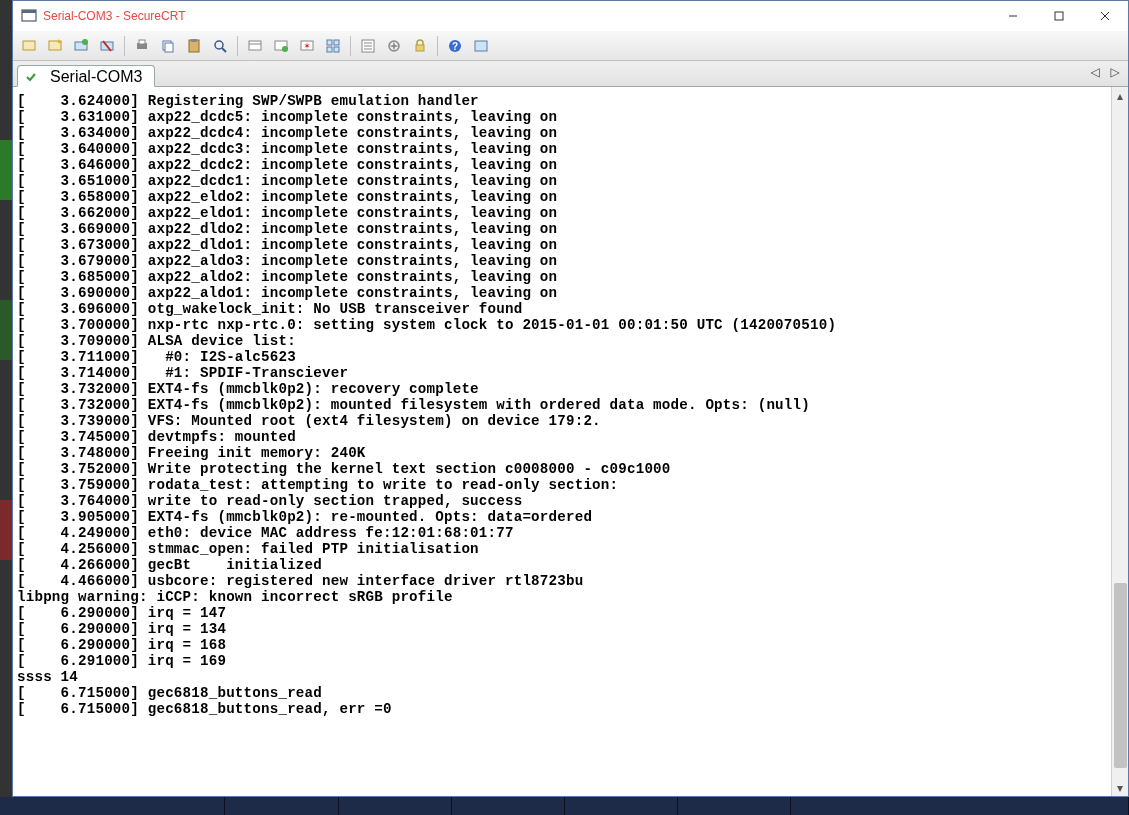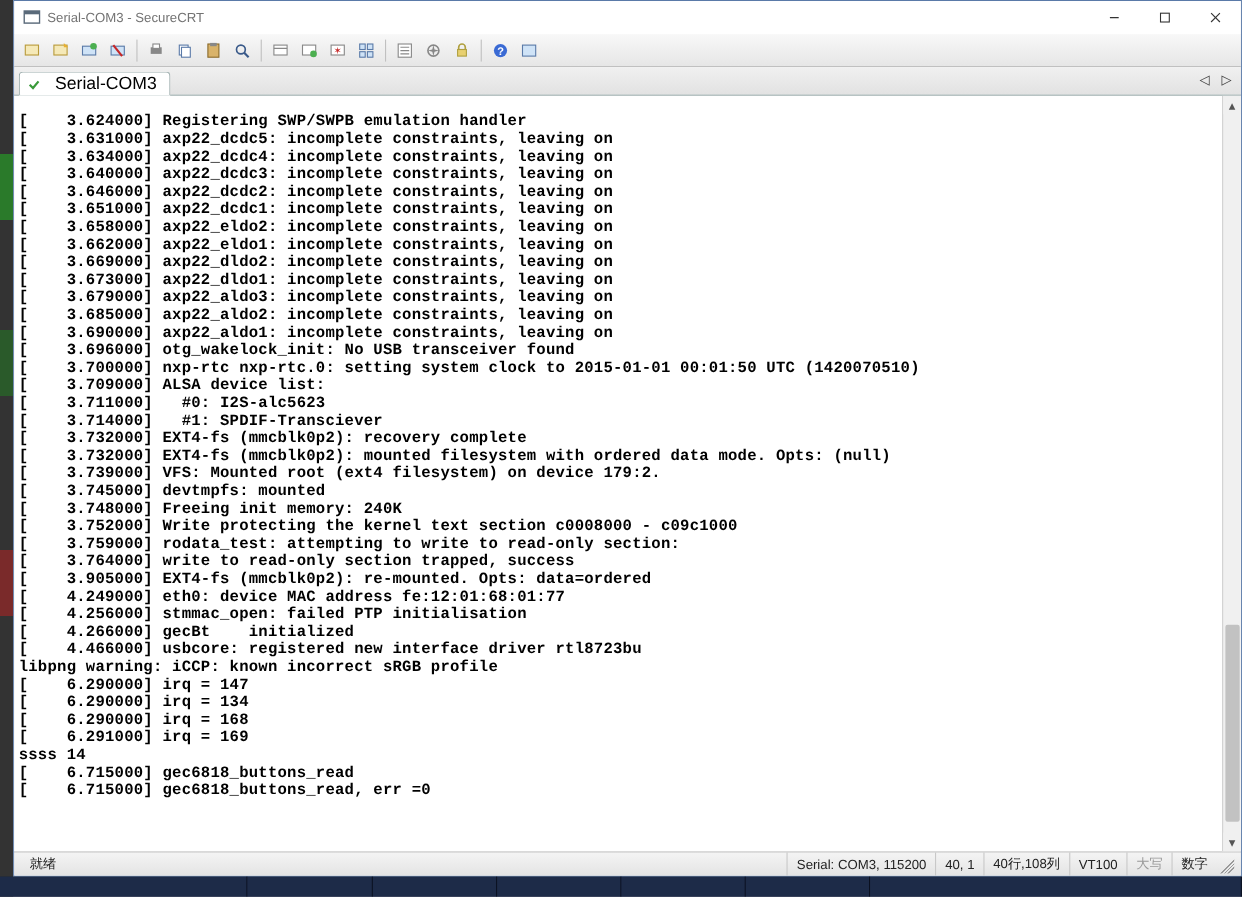--- a/index.html
+++ b/index.html
@@ -38,21 +38,21 @@
     background: #fff;
     display: flex;
     align-items: center;
     padding: 0 0 0 8px;
   }
   .titlebar .app-icon {
     width: 16px; height: 16px;
     margin-right: 6px;
     display:flex; align-items:center; justify-content:center;
   }
-  .titlebar .title-text { color: #737373; font-size: 12px; }
+  .titlebar .title-text { color: #ef4444; font-size: 12px; }
   .win-controls { margin-left: auto; display: flex; height: 100%; }
   .win-btn {
     width: 46px; height: 100%;
     display: flex; align-items: center; justify-content: center;
     color: #333;
   }
   
   .menubar {
     height: 26px;
     background: linear-gradient(#fdfdfd,#ececec);
@@ -118,21 +118,21 @@
     overflow:hidden;
   }
   .terminal {
     flex:1;
     background:#fff;
     color:#000;
     font-family: "Consolas","Courier New",monospace;
     font-size: 14.2px;
     line-height: 16px;
     letter-spacing: 0.2px;
-    padding: 16px 4px;
+    padding: 6px 4px;
     white-space: pre;
     overflow: hidden;
     font-weight: 600;
   }
   .vscroll {
     width:17px;
     background:#f0f0f0;
     border-left:1px solid #d0d0d0;
     position:relative;
   }
@@ -389,31 +389,20 @@
 ssss 14
 [    6.715000] gec6818_buttons_read
 [    6.715000] gec6818_buttons_read, err =0</pre>
     <div class="vscroll">
       <div class="up">▴</div>
       <div class="thumb"></div>
       <div class="down">▾</div>
     </div>
   </div>
 
-  <div class="statusbar">
-    <div class="status-cell first">就绪</div>
-    <div class="spacer"></div>
-    <div class="status-cell">Serial: COM3, 115200</div>
-    <div class="status-cell">40,  1</div>
-    <div class="status-cell">40行,108列</div>
-    <div class="status-cell">VT100</div>
-    <div class="status-cell status-dim">大写</div>
-    <div class="status-cell">数字</div>
-    <div class="resize-grip"></div>
-  </div>
 
 </div>
 
 <div class="taskbar-fragment">
   <div class="task-seg" style="flex:2"></div>
   <div class="task-seg" style="flex:1"></div>
   <div class="task-seg" style="flex:1"></div>
   <div class="task-seg" style="flex:1"></div>
   <div class="task-seg" style="flex:1"></div>
   <div class="task-seg" style="flex:1"></div>

